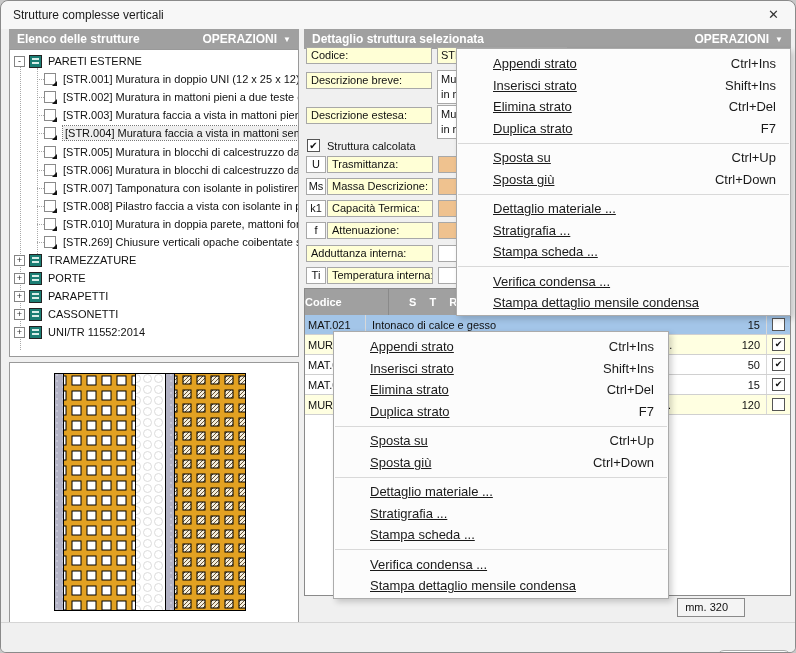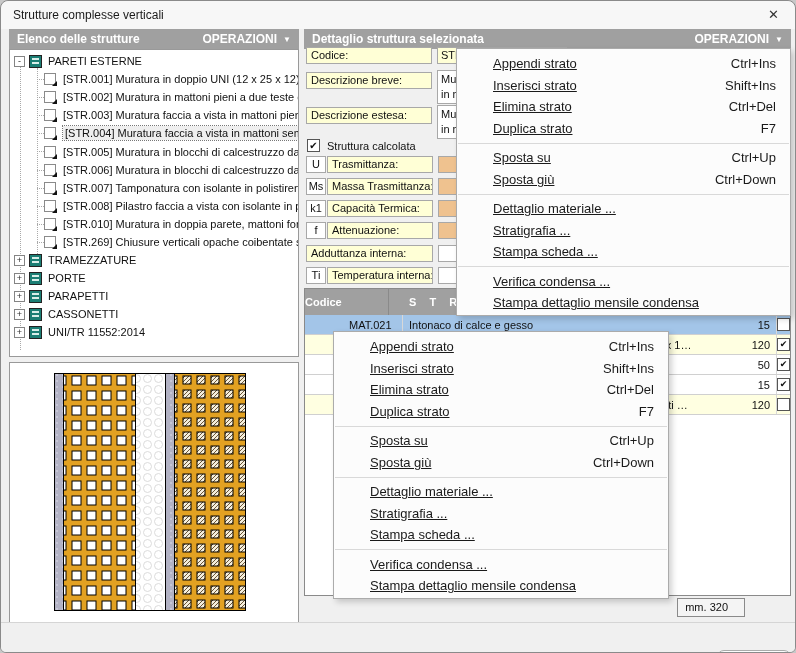--- a/index.html
+++ b/index.html
@@ -56,21 +56,21 @@
     font-size:10px;line-height:11px;text-align:center;color:#111;}
   .fchecklabel{position:absolute;font-size:11px;}
 
   
   .tablepanel{position:absolute;left:303px;top:287px;width:487px;height:308px;background:#fff;
     border:1px solid #8a8a8a;box-sizing:border-box;overflow:hidden;}
   .thead{height:26px;background:#A0A0A0;display:flex;color:#fff;font-weight:bold;font-size:11px;}
   .th1{width:84px;text-align:left;line-height:26px;border-right:1px solid #8a8a8a;box-sizing:border-box;}
   .th2{flex:1;line-height:26px;padding-left:20px;letter-spacing:5px;white-space:nowrap;overflow:hidden;}
   .trow{height:20px;display:flex;border-bottom:1px solid #D0D0D0;box-sizing:border-box;font-size:11px;
-    align-items:center;background:#fff;padding-left:41px;}
+    align-items:center;background:#fff;}
   .trow.yellow{background:#FFFFE1;}
   .trow.sel{background:#A3C5E8;}
   .tcode{width:61px;padding-left:3px;border-right:1px solid #D8D8D8;box-sizing:border-box;overflow:hidden;
     white-space:nowrap;height:100%;display:flex;align-items:center;}
   .tdesc{width:314px;padding:0 4px 0 6px;box-sizing:border-box;overflow:hidden;white-space:nowrap;
     text-overflow:ellipsis;}
   .tval{width:86px;text-align:right;padding-right:6px;box-sizing:border-box;}
   .tchk{flex:1;border-left:1px solid #D8D8D8;height:100%;display:flex;align-items:center;justify-content:center;}
   .cbx{width:11px;height:11px;border:1px solid #555;background:#fff;font-size:9px;line-height:10px;
     text-align:center;color:#111;box-sizing:content-box;}
@@ -388,21 +388,21 @@
       <div class="mi">
         <span class="ml">Stampa dettaglio mensile condensa</span>
         <span class="ms"></span>
       </div>
     </div>
 
 <div class="pbox" style="left: 305px; top: 155px;">U</div>
     <div class="flabel" style="left: 326px; top: 155px; width: 106px;">Trasmittanza:</div>
     <div class="fval ro" style="left: 437px; top: 155px;"></div>
     <div class="pbox" style="left: 305px; top: 177px;">Ms</div>
-    <div class="flabel" style="left: 326px; top: 177px; width: 106px;">Massa Trasmittanza:</div>
+    <div class="flabel" style="left: 326px; top: 177px; width: 106px;">Massa Descrizione:</div>
     <div class="fval ro" style="left: 437px; top: 177px;"></div>
     <div class="pbox" style="left: 305px; top: 199px;">k1</div>
     <div class="flabel" style="left: 326px; top: 199px; width: 106px;">Capacità Termica:</div>
     <div class="fval ro" style="left: 437px; top: 199px;"></div>
     <div class="pbox" style="left: 305px; top: 221px;">f</div>
     <div class="flabel" style="left: 326px; top: 221px; width: 106px;">Attenuazione:</div>
     <div class="fval ro" style="left: 437px; top: 221px;"></div>
     <div class="flabel" style="left: 305px; top: 244px; width: 127px;">Adduttanza interna:</div>
     <div class="fval" style="left: 437px; top: 244px;"></div>
     <div class="pbox" style="left: 305px; top: 266px;">Ti</div>

